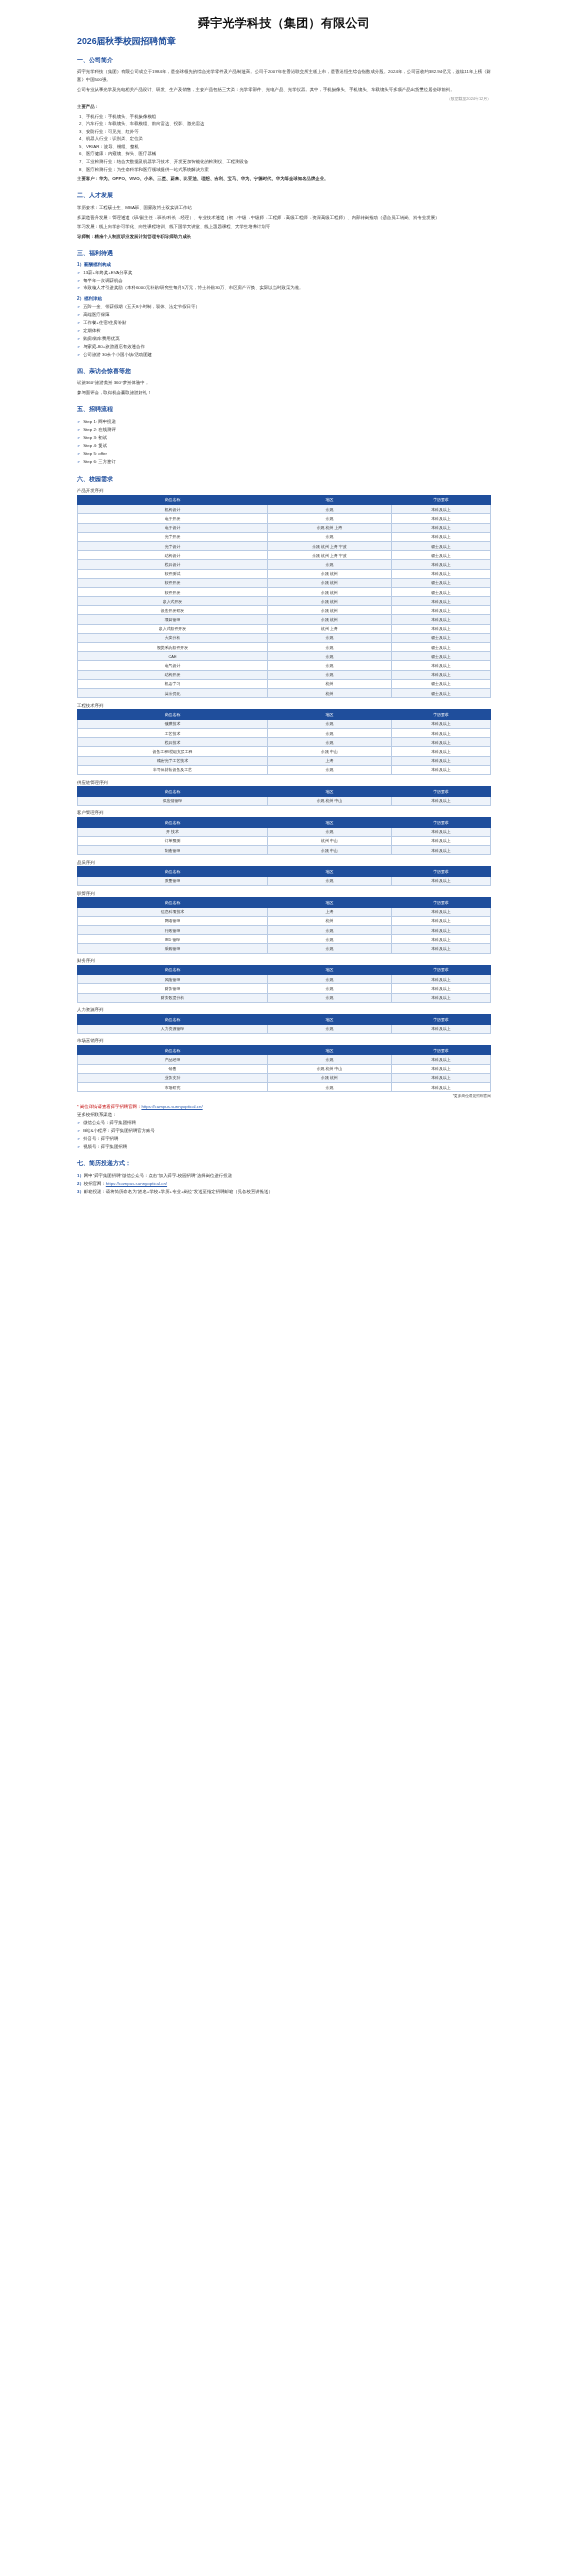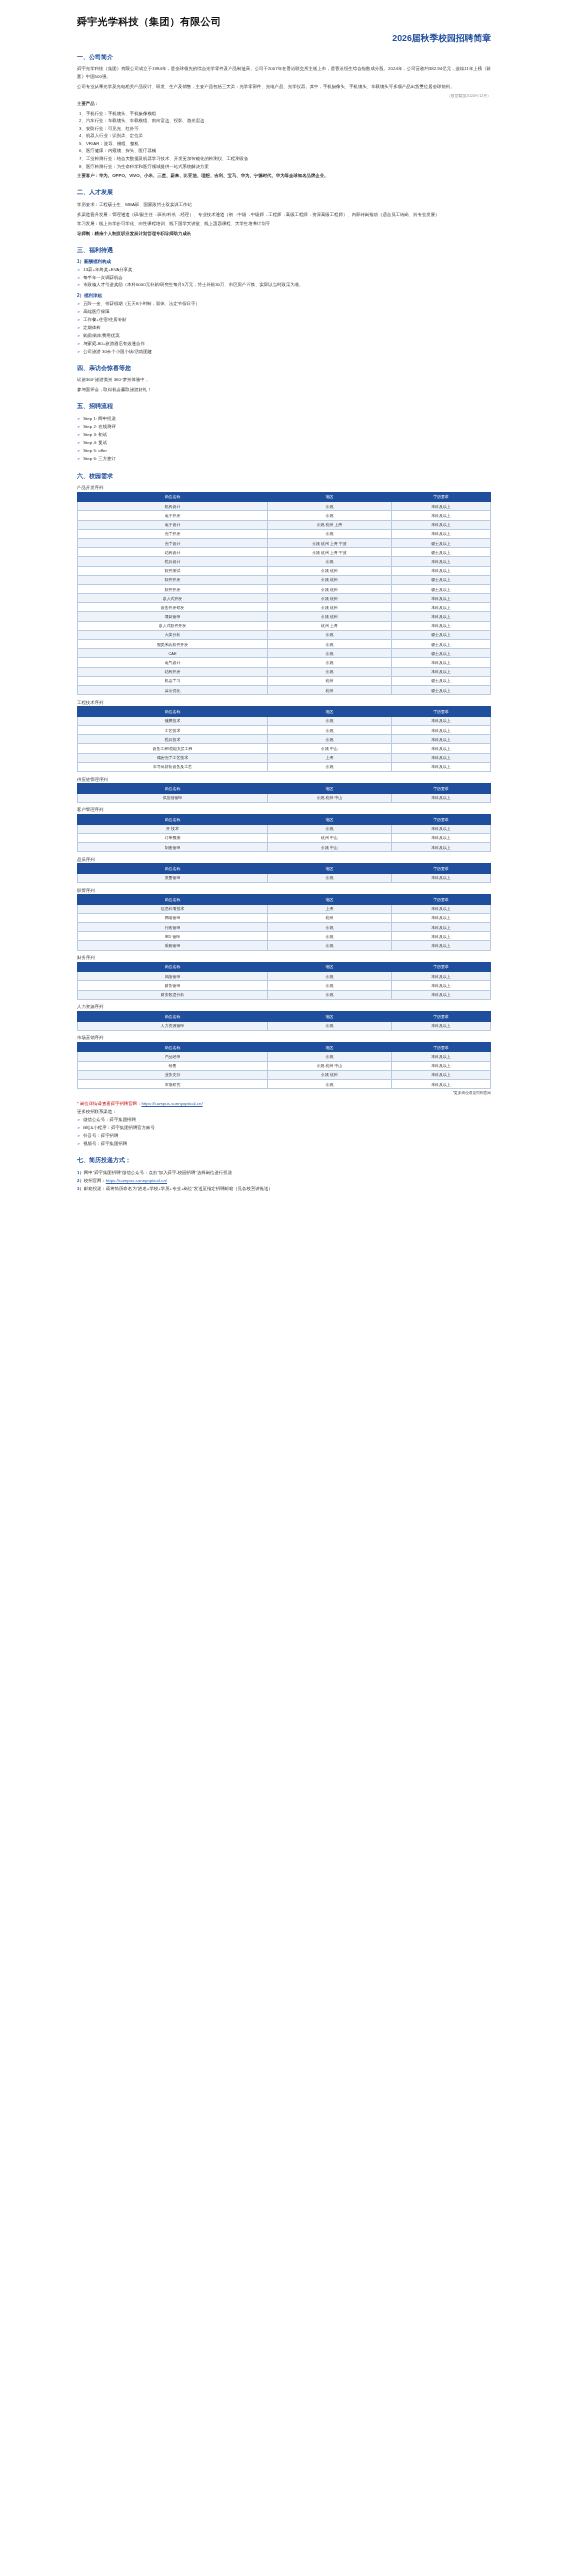--- a/index.html
+++ b/index.html
@@ -10,28 +10,29 @@
     font-family: "Liberation Sans", sans-serif;
     color: #222;
   }
   .page {
     width: 568px;
     min-height: 2965px;
     background: #ffffff;
     padding: 13.4px 77px 20.6px 77px;
   }
   .title1 {
-    font-size: 10px;
+    text-align: center;
+    font-size: 12px;
     font-weight: bold;
     color: #111;
     letter-spacing: 0.3px;
     margin: 2.1px 0 3.1px 0;
   }
   .title2 {
-    text-align: right;
+    text-align: left;
     font-size: 8.8px;
     font-weight: bold;
     color: #1f4e9c;
     margin: 0 0 7.2px 0;
   }
   h2.sec {
     font-size: 6px;
     font-weight: bold;
     color: #1f4e9c;
     margin: 8.2px 0 3.6px 0;

